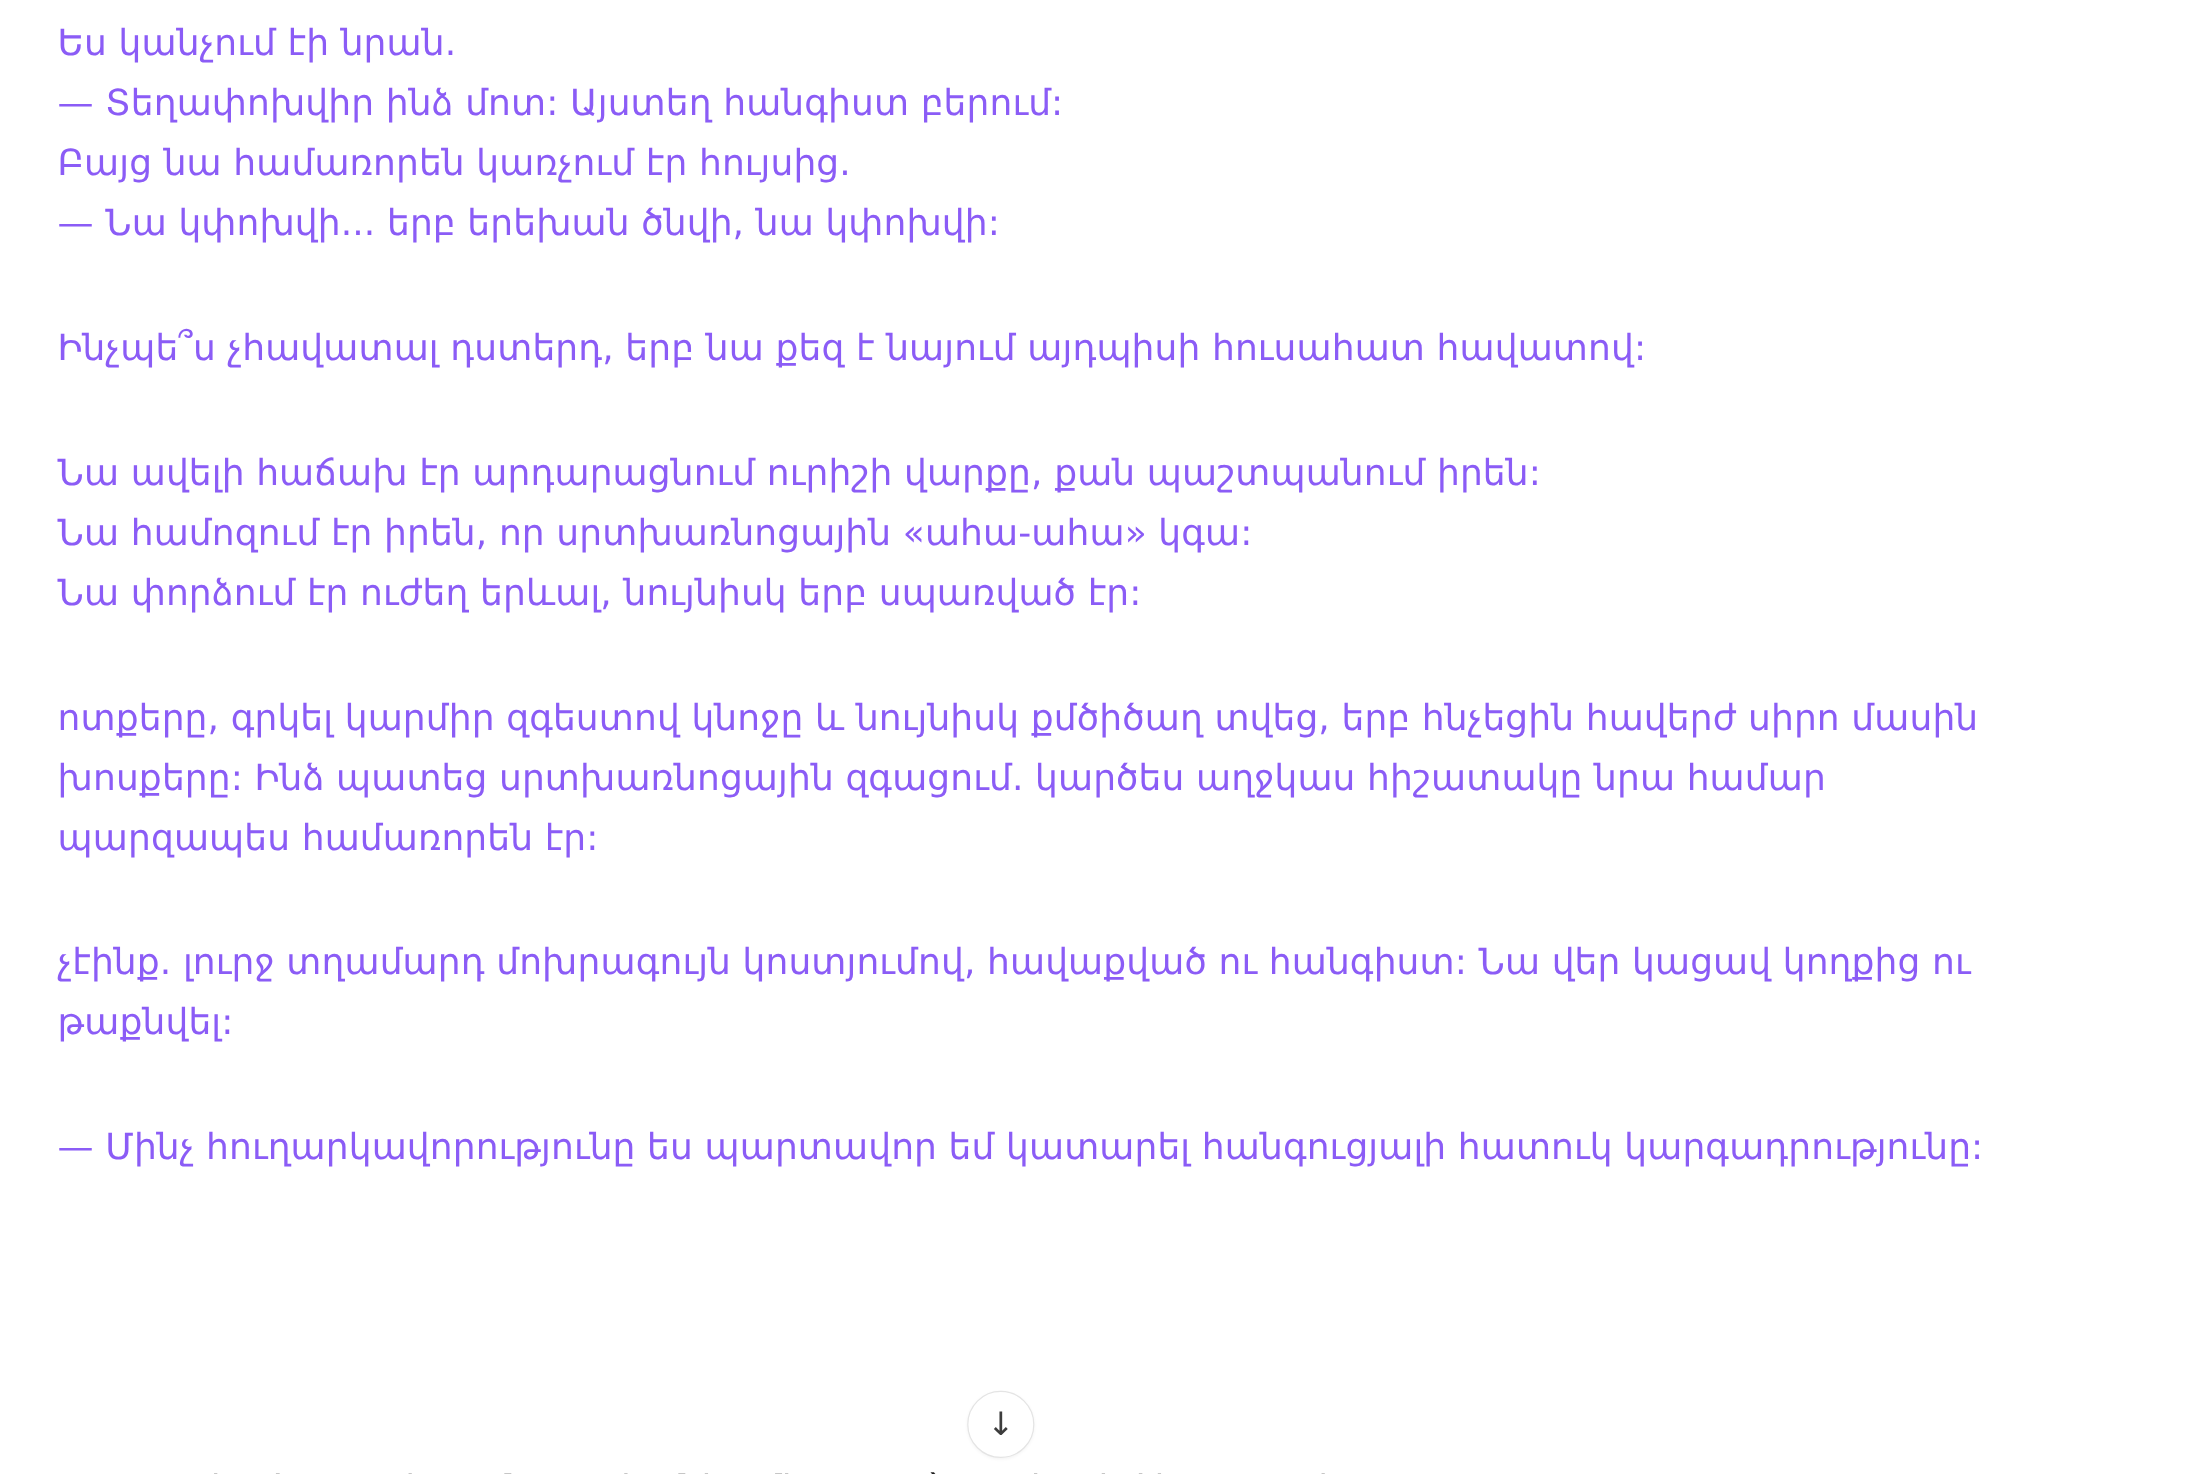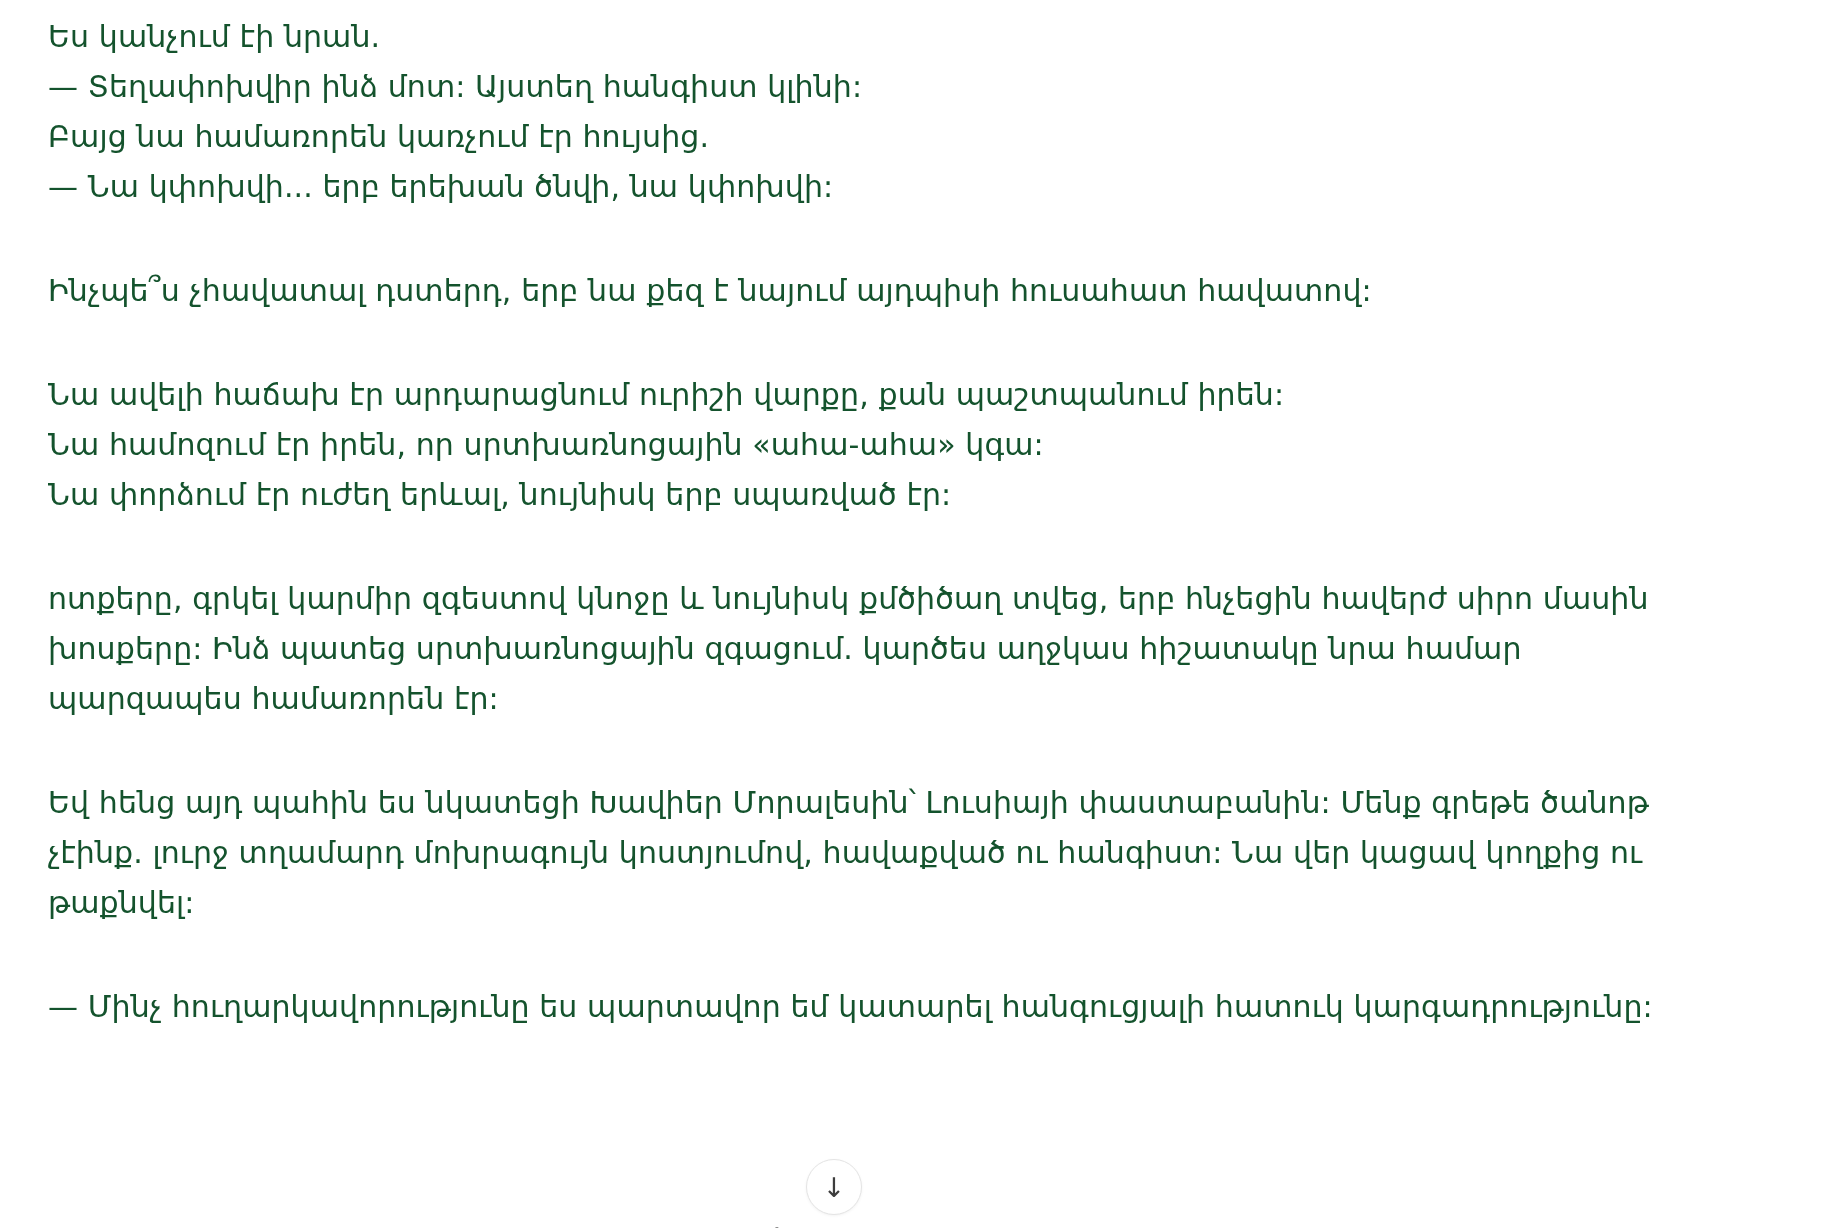--- a/index.html
+++ b/index.html
@@ -19,21 +19,21 @@
     color: #1e1e1e;
   }
   .paragraph {
     margin-bottom: 54px;
   }
   .line {
     font-size: 30px;
     line-height: 50px;
     white-space: nowrap;
     letter-spacing: 0.1px;
-    color: #14532d;
+    color: #8b5cf6;
   }
   .clipped-line {
     position: absolute;
     top: 1217px;
     left: 48px;
     font-size: 30px;
     line-height: 50px;
     white-space: nowrap;
     color: #1e1e1e;
   }
@@ -61,39 +61,38 @@
     font-family: "DejaVu Sans", sans-serif;
   }
 </style>
 </head>
 <body>
 
 <main class="content">
   <div id="paragraphs">
       <div class="paragraph">
         <div class="line">Ես կանչում էի նրան.</div>
-        <div class="line">— Տեղափոխվիր ինձ մոտ: Այստեղ հանգիստ կլինի:</div>
+        <div class="line">— Տեղափոխվիր ինձ մոտ: Այստեղ հանգիստ բերում:</div>
         <div class="line">Բայց նա համառորեն կառչում էր հույսից.</div>
         <div class="line">— Նա կփոխվի... երբ երեխան ծնվի, նա կփոխվի:</div>
       </div>
       <div class="paragraph">
         <div class="line">Ինչպե՞ս չհավատալ դստերդ, երբ նա քեզ է նայում այդպիսի հուսահատ հավատով:</div>
       </div>
       <div class="paragraph">
         <div class="line">Նա ավելի հաճախ էր արդարացնում ուրիշի վարքը, քան պաշտպանում իրեն:</div>
         <div class="line">Նա համոզում էր իրեն, որ սրտխառնոցային «ահա-ահա» կգա:</div>
         <div class="line">Նա փորձում էր ուժեղ երևալ, նույնիսկ երբ սպառված էր:</div>
       </div>
       <div class="paragraph">
         <div class="line">ոտքերը, գրկել կարմիր զգեստով կնոջը և նույնիսկ քմծիծաղ տվեց, երբ հնչեցին հավերժ սիրո մասին</div>
         <div class="line">խոսքերը: Ինձ պատեց սրտխառնոցային զգացում. կարծես աղջկաս հիշատակը նրա համար</div>
         <div class="line">պարզապես համառորեն էր:</div>
       </div>
       <div class="paragraph">
-        <div class="line">Եվ հենց այդ պահին ես նկատեցի Խավիեր Մորալեսին՝ Լուսիայի փաստաբանին: Մենք գրեթե ծանոթ</div>
         <div class="line">չէինք. լուրջ տղամարդ մոխրագույն կոստյումով, հավաքված ու հանգիստ: Նա վեր կացավ կողքից ու</div>
         <div class="line">թաքնվել:</div>
       </div>
       <div class="paragraph">
         <div class="line">— Մինչ հուղարկավորությունը ես պարտավոր եմ կատարել հանգուցյալի հատուկ կարգադրությունը:</div>
       </div>
     </div>
 </main>
 
 <div class="clipped-line">Նա բացեց ծրարը և դանդաղ հանեց մի թուղթ՝ Լուսիայի ձեռագրով:</div>

